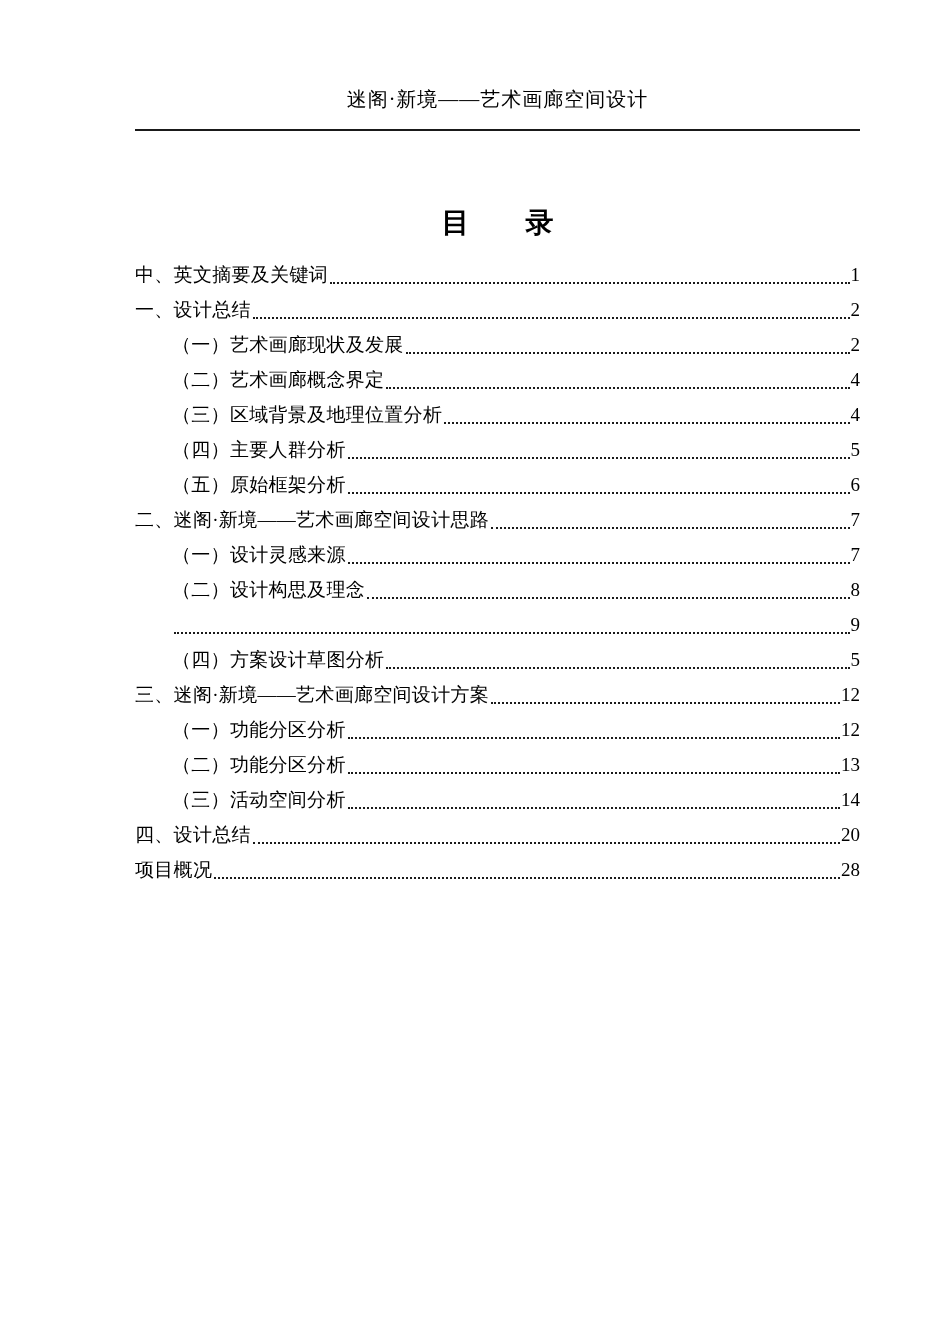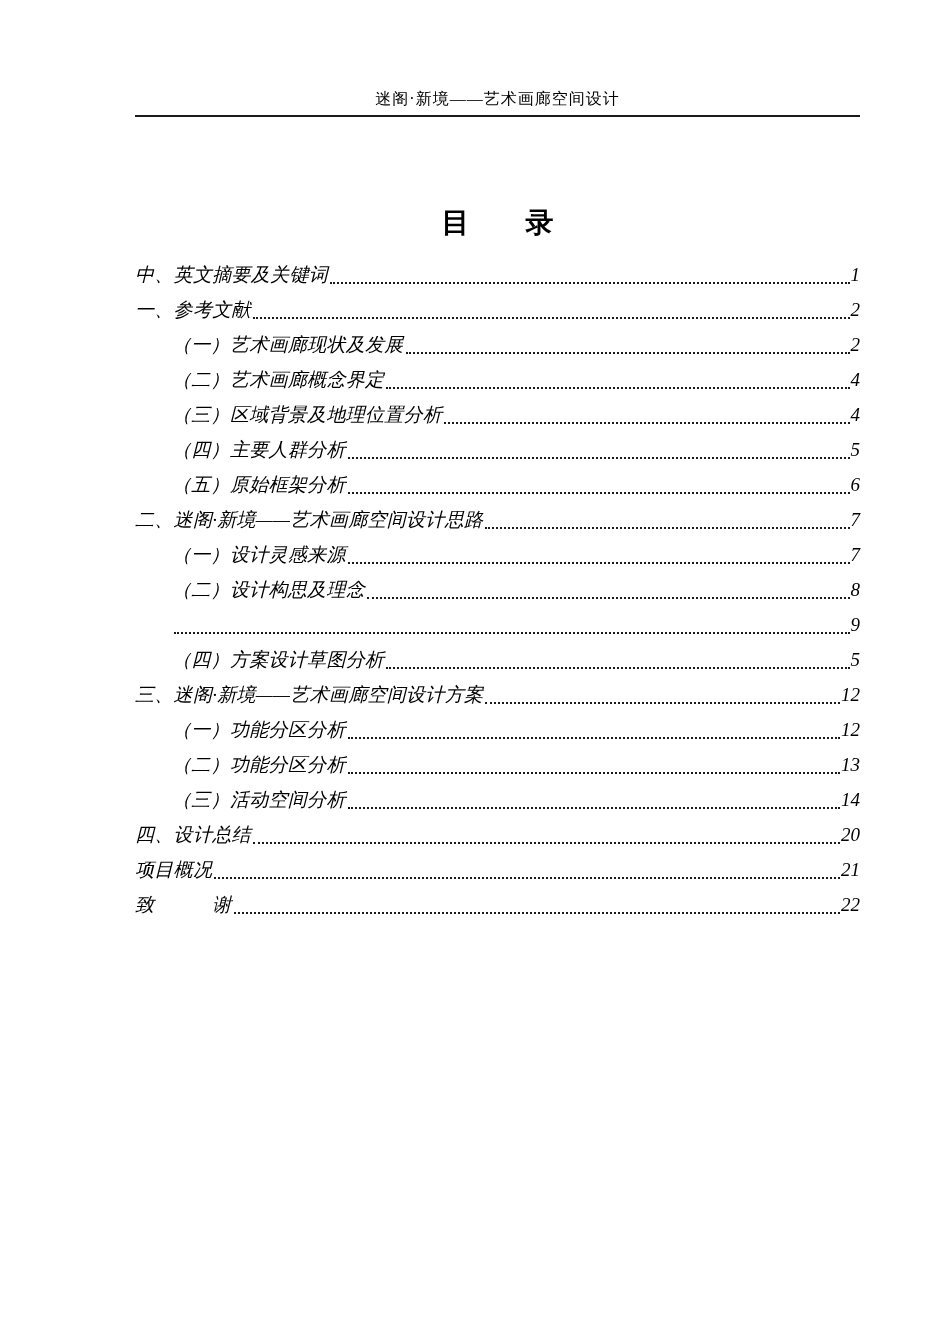--- a/index.html
+++ b/index.html
@@ -17,23 +17,23 @@
     overflow: hidden;
   }
 
   
   .doc-header {
     position: absolute;
     left: 135px;
     top: 86px;
     width: 725px;
     text-align: center;
-    font-size: 16px;
+    font-size: 20px;
     line-height: 26px;
-    padding-bottom: 3px;
+    padding-bottom: 17px;
     border-bottom: 2.5px solid #1a1a1a;
     letter-spacing: 1px;
   }
 
   
   .toc-title {
     position: absolute;
     left: 135px;
     top: 179px;
     width: 725px;
@@ -49,21 +49,20 @@
     position: absolute;
     left: 135px;
     top: 257px;
     width: 725px;
     font-size: 19px;
   }
   .toc-entry {
     display: flex;
     height: 35px;
     cursor: pointer;
-    font-style: italic;
   }
   .toc-entry.level-2 {
     padding-left: 37px;
   }
   .toc-label {
     line-height: 35px;
     white-space: nowrap;
     letter-spacing: 0.3px;
   }
   .toc-dots {
@@ -90,21 +89,21 @@
 
   <div class="toc-title">目　　录</div>
 
   <div class="toc-list">
       <div class="toc-entry level-1">
     <span class="toc-label">中、英文摘要及关键词</span>
     <span class="toc-dots"></span>
     <span class="toc-page">1</span>
   </div>
       <div class="toc-entry level-1">
-    <span class="toc-label">一、参考文献</span>
+    <span class="toc-label">一、设计总结</span>
     <span class="toc-dots"></span>
     <span class="toc-page">2</span>
   </div>
       <div class="toc-entry level-2">
     <span class="toc-label">（一）艺术画廊现状及发展</span>
     <span class="toc-dots"></span>
     <span class="toc-page">2</span>
   </div>
       <div class="toc-entry level-2">
     <span class="toc-label">（二）艺术画廊概念界定</span>
@@ -171,22 +170,17 @@
     <span class="toc-page">14</span>
   </div>
       <div class="toc-entry level-1">
     <span class="toc-label">四、设计总结</span>
     <span class="toc-dots"></span>
     <span class="toc-page">20</span>
   </div>
       <div class="toc-entry level-1">
     <span class="toc-label">项目概况</span>
     <span class="toc-dots"></span>
-    <span class="toc-page">21</span>
-  </div>
-      <div class="toc-entry level-1">
-    <span class="toc-label">致　　　谢</span>
-    <span class="toc-dots"></span>
-    <span class="toc-page">22</span>
+    <span class="toc-page">28</span>
   </div>
     </div>
 
 </div>
 
 </body></html>

